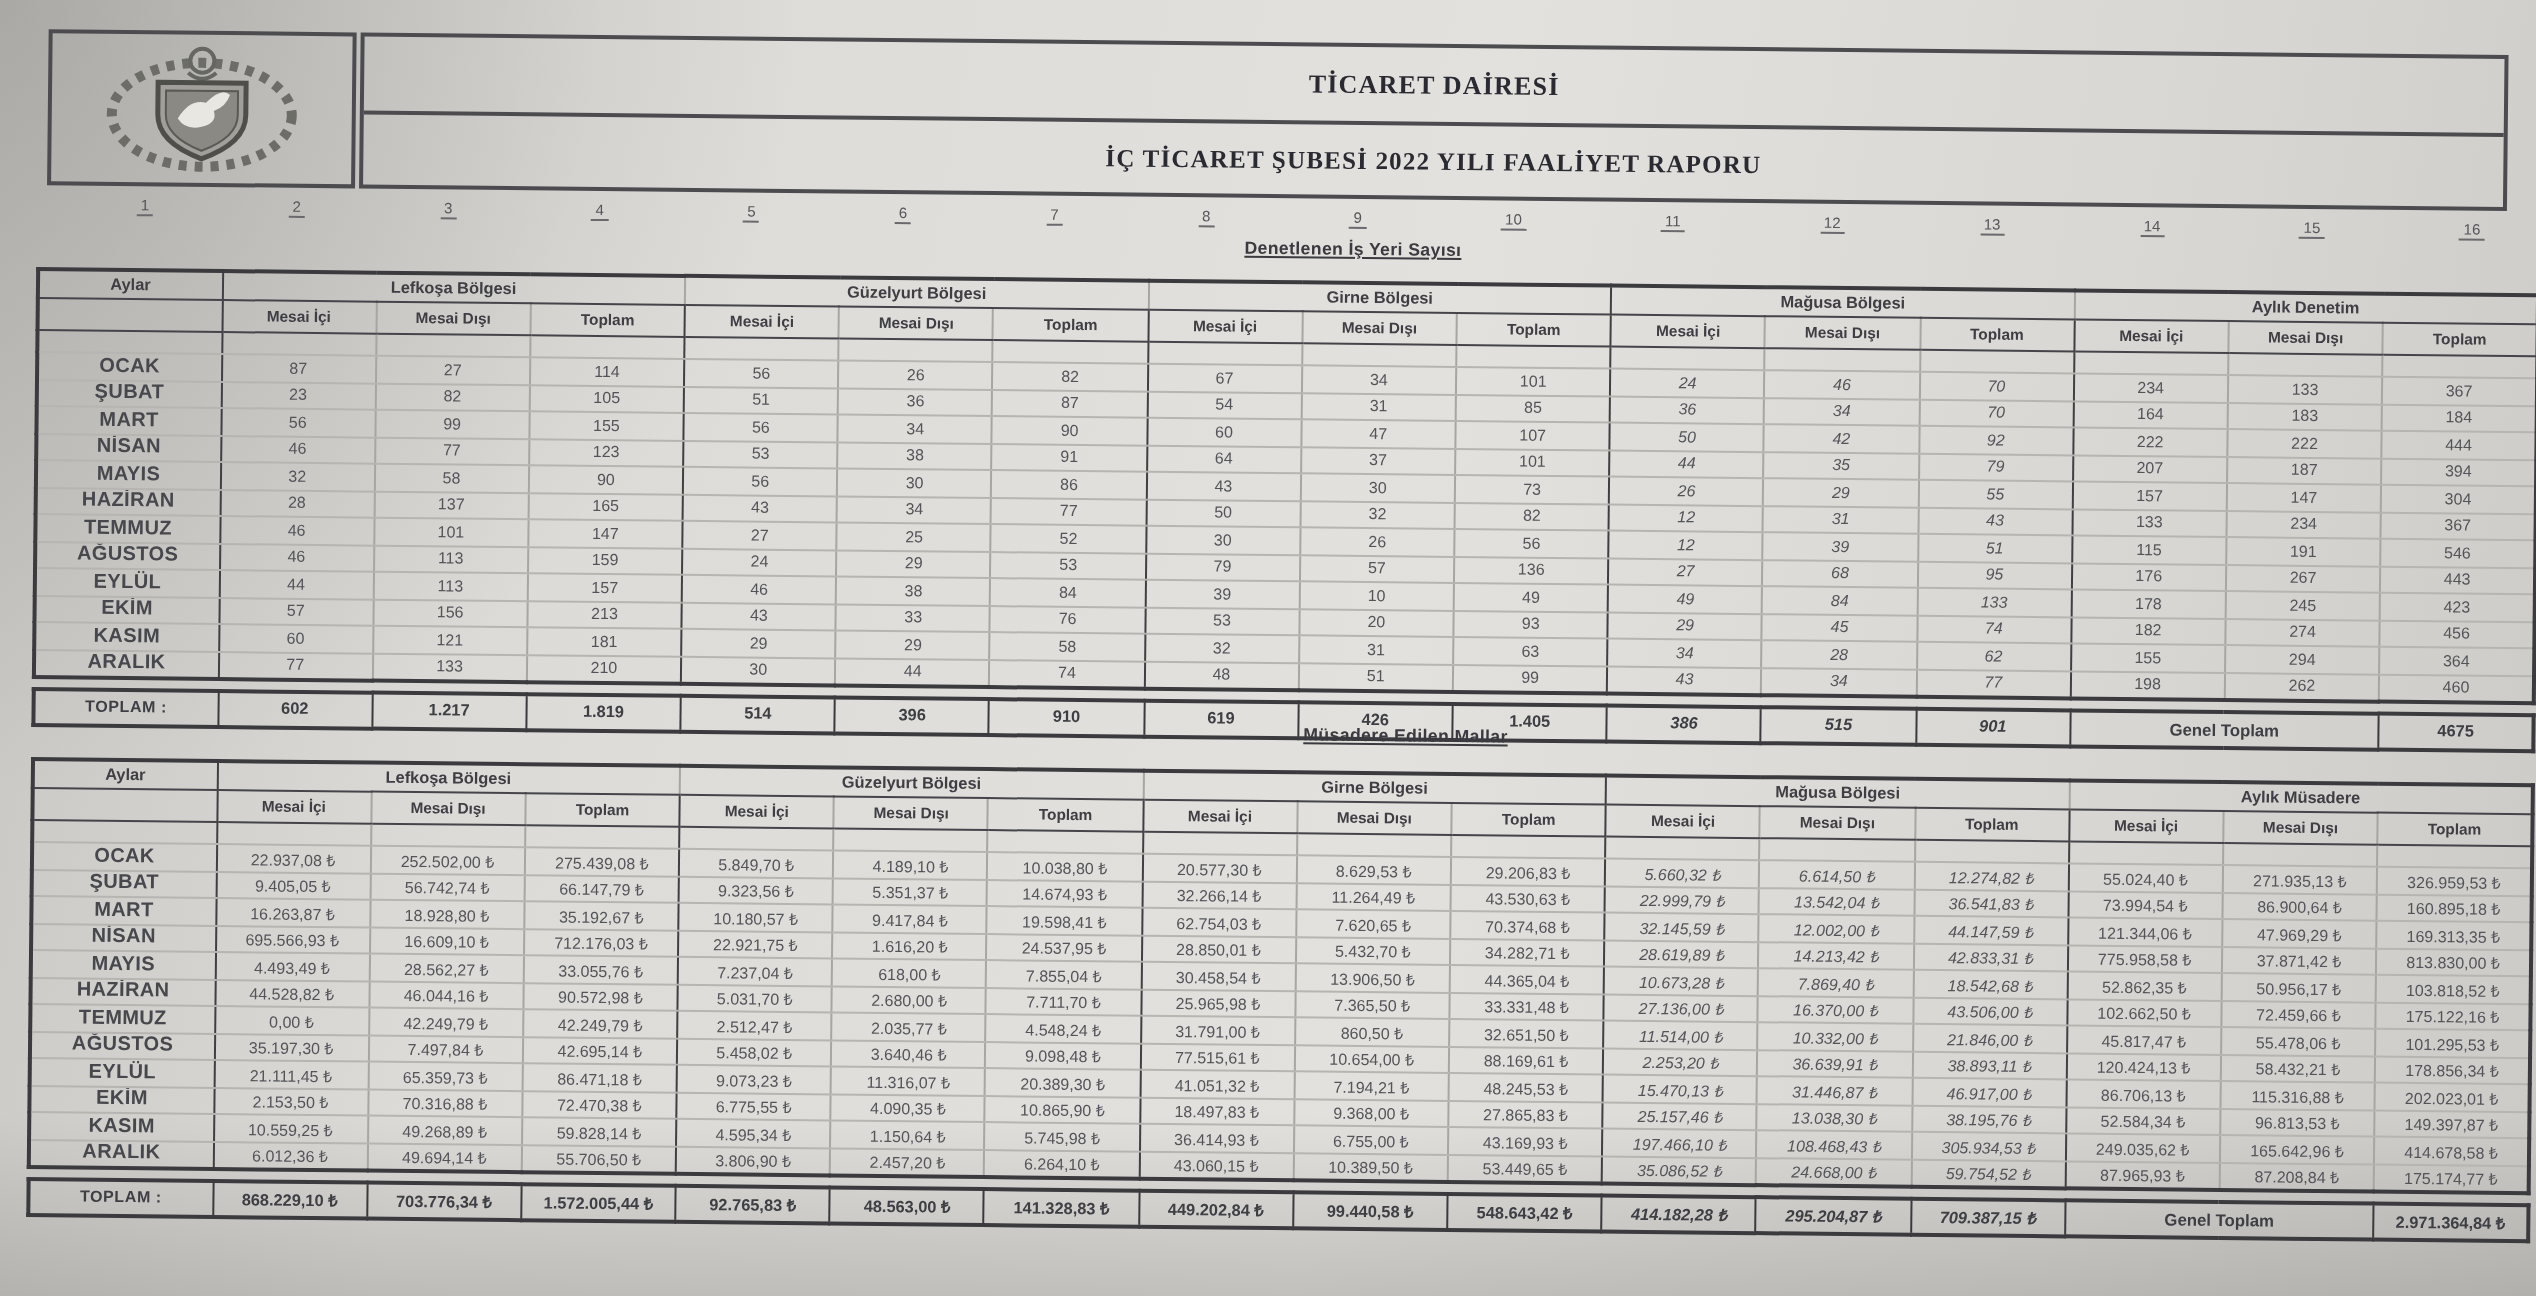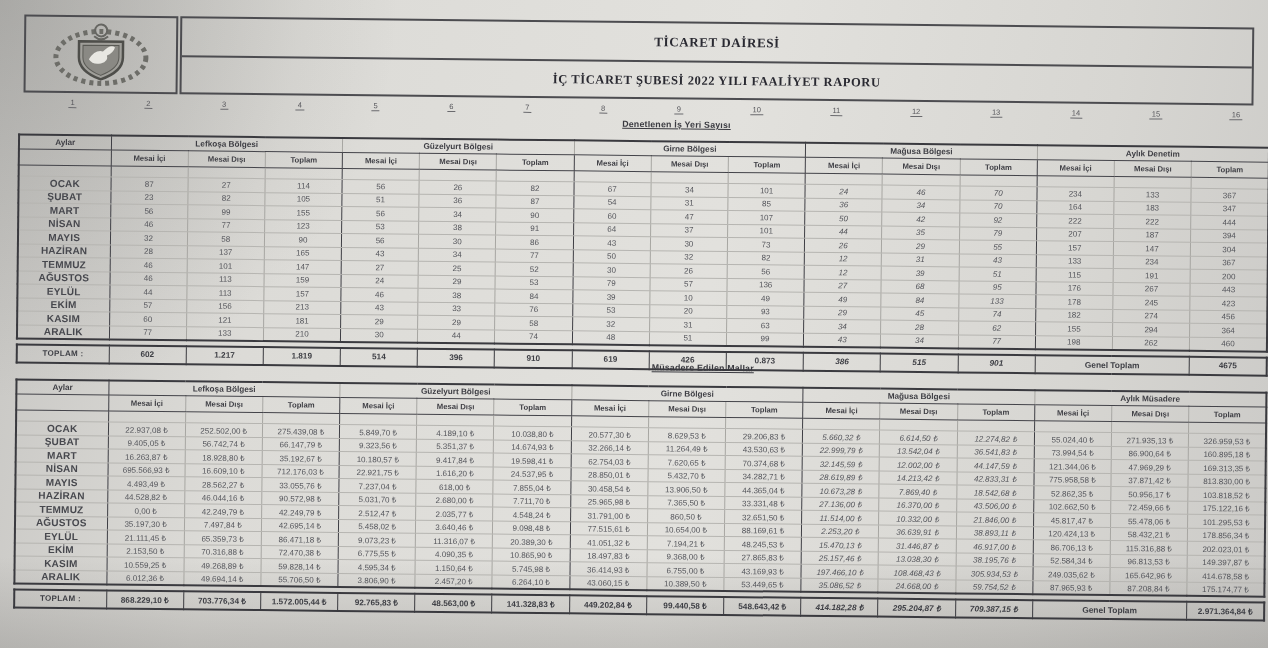--- a/index.html
+++ b/index.html
@@ -179,21 +179,21 @@
               <td>36</td>
               <td>87</td>
               <td>54</td>
               <td>31</td>
               <td>85</td>
               <td>36</td>
               <td>34</td>
               <td>70</td>
               <td>164</td>
               <td>183</td>
-              <td>347</td>
+              <td>184</td>
             </tr>
             <tr>
               <th class="month">MART</th>
               <td>56</td>
               <td>99</td>
               <td>155</td>
               <td>56</td>
               <td>34</td>
               <td>90</td>
               <td>60</td>
@@ -269,21 +269,21 @@
               <td>25</td>
               <td>52</td>
               <td>30</td>
               <td>26</td>
               <td>56</td>
               <td>12</td>
               <td>39</td>
               <td>51</td>
               <td>115</td>
               <td>191</td>
-              <td>200</td>
+              <td>546</td>
             </tr>
             <tr>
               <th class="month">AĞUSTOS</th>
               <td>46</td>
               <td>113</td>
               <td>159</td>
               <td>24</td>
               <td>29</td>
               <td>53</td>
               <td>79</td>
@@ -378,21 +378,21 @@
             <tr>
               <th class="tlabel">TOPLAM :</th>
               <td>602</td>
               <td>1.217</td>
               <td>1.819</td>
               <td>514</td>
               <td>396</td>
               <td>910</td>
               <td>619</td>
               <td>426</td>
-              <td>0.873</td>
+              <td>1.405</td>
               <td>386</td>
               <td>515</td>
               <td>901</td>
               <td class="glabel" colspan="2">Genel Toplam</td>
               <td class="gval">4675</td>
             </tr>
           </tbody>
     </table>
   </div>
 

